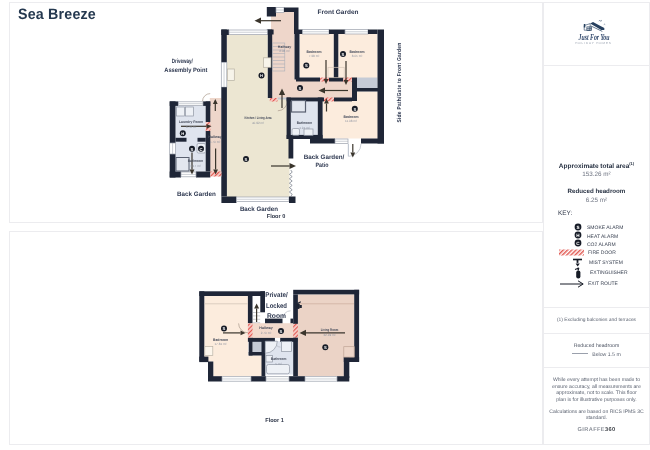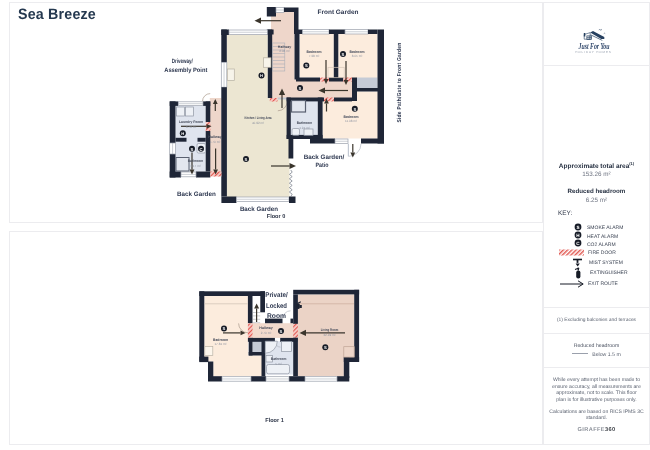--- a/index.html
+++ b/index.html
@@ -743,21 +743,21 @@
       <text x="276.5" y="297" font-size="6.8" fill="#2e3850" text-anchor="middle" font-weight="bold" textLength="22.5" lengthAdjust="spacingAndGlyphs">Private/</text>
       <text x="276.5" y="307.5" font-size="6.8" fill="#2e3850" text-anchor="middle" font-weight="bold" textLength="21" lengthAdjust="spacingAndGlyphs">Locked</text>
       <text x="276.5" y="317.5" font-size="6.8" fill="#2e3850" text-anchor="middle" font-weight="bold" textLength="19" lengthAdjust="spacingAndGlyphs">Room</text>
     </g>
 
 <g>
       <text x="274.5" y="422" font-size="5.8" fill="#2c3446" text-anchor="middle" font-weight="bold" textLength="18.5" lengthAdjust="spacingAndGlyphs">Floor 1</text>
     </g>
 </svg>
 
-<div class="abs" style="left:560px;top:24px;width:70px;height:34px;">
+<div class="abs" style="left:560px;top:15px;width:70px;height:34px;">
 <svg width="70" height="34" viewBox="0 0 70 34">
 <path d="M30.2,8.4 L33,6.9 L44.3,13 L44.3,14.9 L41.2,15 Z" fill="#26405f"></path>
 <line x1="30.8" y1="10.9" x2="42.3" y2="16.4" stroke="#26405f" stroke-width="0.7"></line>
 <rect x="23.8" y="9" width="1.5" height="3.5" fill="#26405f"></rect>
 <path d="M24.2,10.5 L30.2,8.6 L30.2,15.2 L24.2,15.2 Z" fill="none" stroke="#26405f" stroke-width="0.6"></path>
 <rect x="26.9" y="11.9" width="4.6" height="3.5" fill="none" stroke="#26405f" stroke-width="0.7"></rect>
 <line x1="29.2" y1="11.9" x2="29.2" y2="15.4" stroke="#26405f" stroke-width="0.6"></line>
 <line x1="26.9" y1="13.6" x2="31.5" y2="13.6" stroke="#26405f" stroke-width="0.6"></line>
 <path d="M38.8,6 q0.8,-0.9 1.6,0 q0.8,-0.9 1.6,0" fill="none" stroke="#26405f" stroke-width="0.6"></path>
 <path d="M43.8,9.6 q0.7,-0.8 1.4,0" fill="none" stroke="#26405f" stroke-width="0.5"></path>

